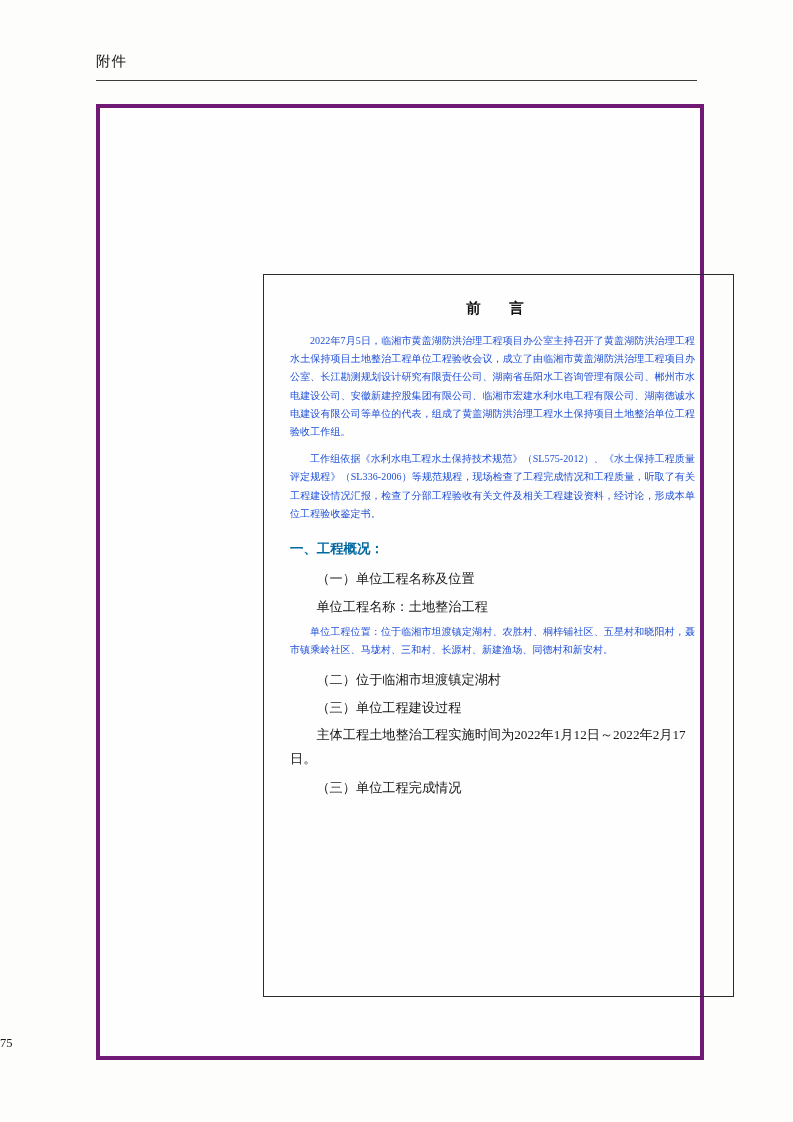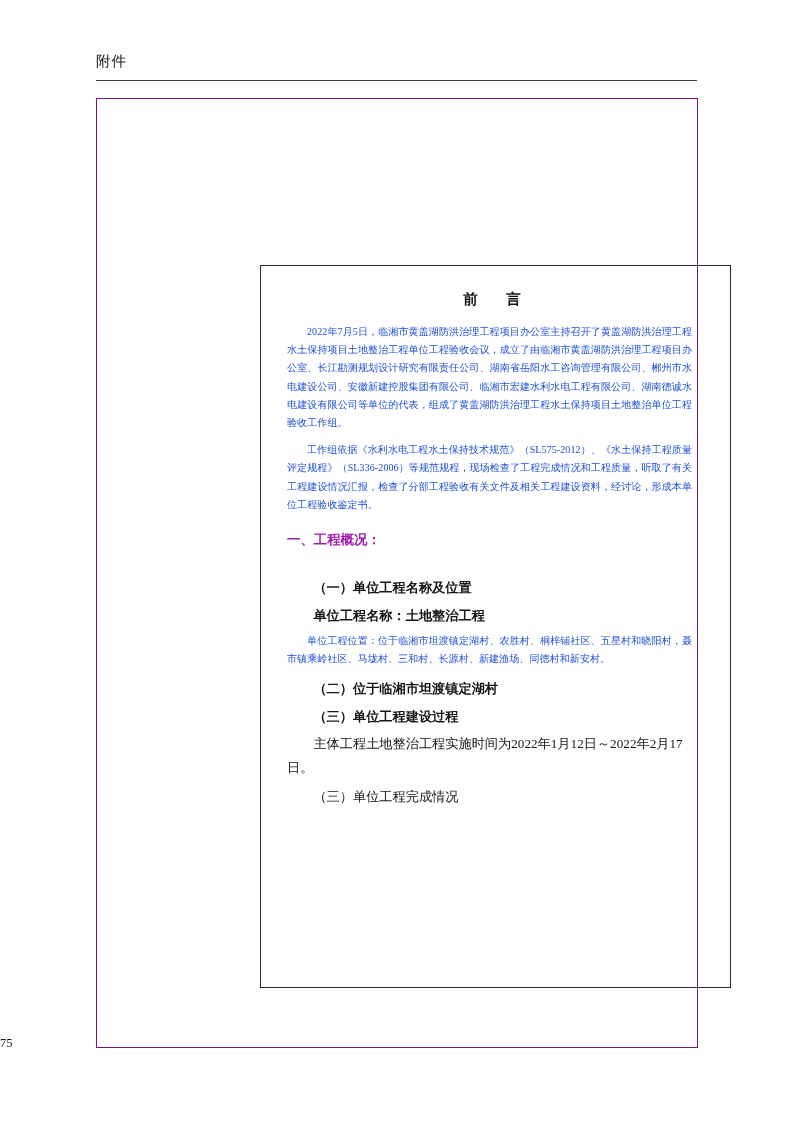--- a/index.html
+++ b/index.html
@@ -36,25 +36,25 @@
     position: absolute;
     top: 80px;
     left: 96px;
     width: 601px;
     height: 0;
     border-top: 1px solid #3a3a3a;
   }
   
   .outer-frame {
     position: absolute;
-    top: 98px;
+    top: 104px;
     left: 96px;
     width: 600px;
     height: 948px;
-    border: 1px solid #701a75;
+    border: 4px solid #701a75;
     background: #fefefe;
   }
   
   .inner-frame {
     position: absolute;
     top: 166px;
     left: 163px;
     width: 471px;
     height: 723px;
     border: 1px solid #2b2b2b;
@@ -78,34 +78,33 @@
     margin: 0 12px 9px 0;
     text-align: justify;
     text-indent: 2em;
     color: #1d4ed8;
     letter-spacing: 0.1px;
   }
   p.section-head {
     font-size: 13.4px;
     font-weight: bold;
     line-height: 1.8;
-    margin: 14px 0 24px 0;
+    margin: 14px 0 6px 0;
     text-indent: 0;
-    color: #a21caf;
+    color: #0369a1;
   }
   p.sub-head {
     font-size: 13.2px;
     line-height: 1.8;
     margin: 0 0 5px 0;
     text-indent: 2em;
     color: #161616;
   }
   p.tight {
     margin-bottom: 4px;
-    font-weight: bold;
   }
   .page-number {
     position: absolute;
     top: 1036px;
     left: 0;
     width: 793px;
     text-align: left;
     font-size: 12.5px;
     color: #1b1b1b;
   }

